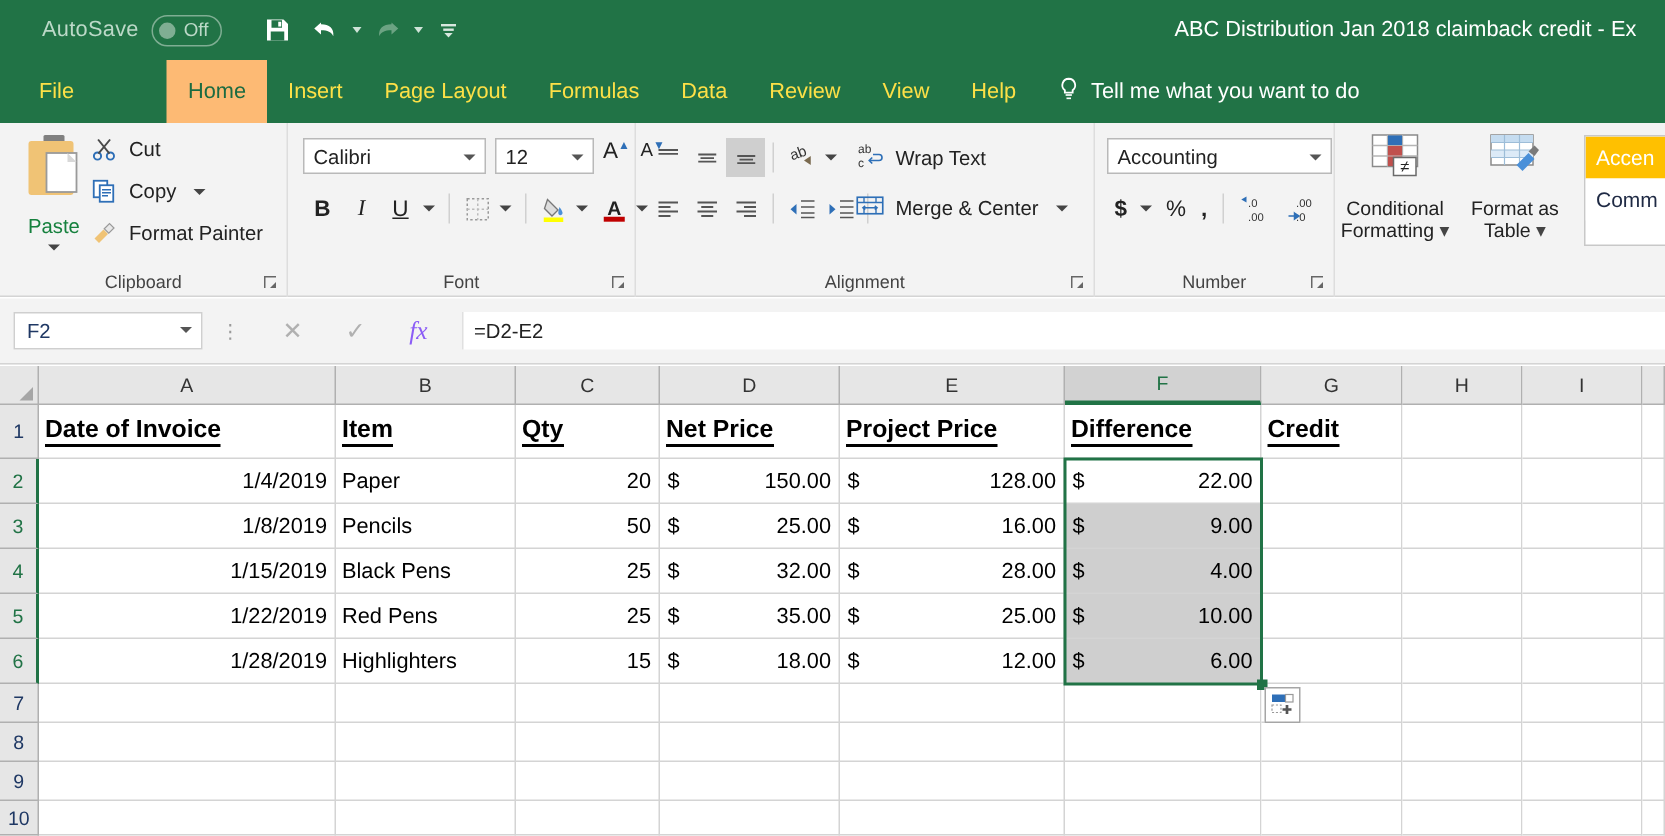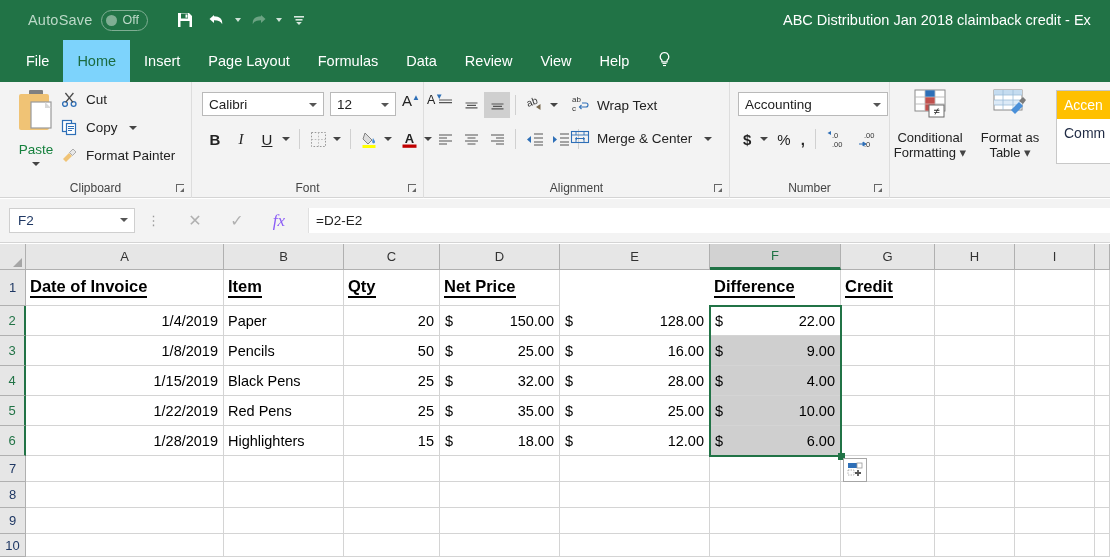--- a/index.html
+++ b/index.html
@@ -42,26 +42,26 @@
     left: 783px; transform: none;
   }
 
   
   .tabbar {
     position: absolute; left: 0; top: 40px; width: 1110px; height: 42px;
     background: #217346;
     display: flex; align-items: stretch;
   }
   .tab {
-    color: #ffffff; font-size: 14.5px; display: flex; align-items: center;
+    color: #fde047; font-size: 14.5px; display: flex; align-items: center;
     padding: 0 14px; cursor: default; white-space: nowrap;
   }
   .tab:first-child { margin-left: 12px; }
   .tab.active {
-    background: #7dd3fc; color: #1c6b41;
+    background: #fdba74; color: #1c6b41; margin-left: 48px;
   }
   .tellme { display: flex; align-items: center; gap: 7px; padding: 0 14px; color: #fff; font-size: 14.5px; white-space: nowrap;}
 
   
   .ribbon {
     position: absolute; left: 0; top: 82px; width: 1110px; height: 116px;
     background: #f3f3f3; border-bottom: 1px solid #d4d4d4;
   }
   .grp {
     position: absolute; top: 0; height: 116px;
@@ -260,20 +260,21 @@
   <div class="tab">View</div>
   <div class="tab">Help</div>
   <div class="tellme">
     <span>
       <svg width="15" height="17" viewBox="0 0 15 17">
           <path d="M7.5 1.5a4.3 4.3 0 0 0-2.6 7.7v1.6h5.2V9.2A4.3 4.3 0 0 0 7.5 1.5z" fill="none" stroke="#fff" stroke-width="1.2"></path>
           <rect x="5.4" y="11.8" width="4.2" height="1.1" fill="#fff"></rect>
           <rect x="6" y="14" width="3" height="1.1" fill="#fff"></rect>
         </svg>
     </span>
+    <span>Tell me what you want to do</span>
   </div>
 </div>
 
 <div class="ribbon">
 
   <div class="grp" id="grp-clipboard">
     <div class="paste-btn">
       <span>
         <svg width="46" height="48" viewBox="0 0 46 48">
           <rect x="16" y="2" width="14" height="6" rx="1" fill="#808080"></rect>
@@ -588,20 +589,23 @@
     </div>
   <div class="cell hdr" style="left:224px;top:26px;width:120px;height:36px;">
       <span>Item</span>
     </div>
   <div class="cell hdr" style="left:344px;top:26px;width:96px;height:36px;">
       <span>Qty</span>
     </div>
   <div class="cell hdr" style="left:440px;top:26px;width:120px;height:36px;">
       <span>Net Price</span>
     </div>
+  <div class="cell hdr" style="left:560px;top:26px;width:150px;height:36px;">
+      <span>Project Price</span>
+    </div>
   <div class="cell hdr" style="left:841px;top:26px;width:94px;height:36px;">
       <span>Credit</span>
     </div>
   <div class="cell hdr" style="left:710px;top:26px;width:131px;height:36px;">
       <span>Difference</span>
     </div>
   <div class="cell" style="left:935px;top:26px;width:80px;height:36px;"></div>
   <div class="cell" style="left:1015px;top:26px;width:80px;height:36px;"></div>
   <div class="cell" style="left:1095px;top:26px;width:15px;height:36px;"></div>
 

